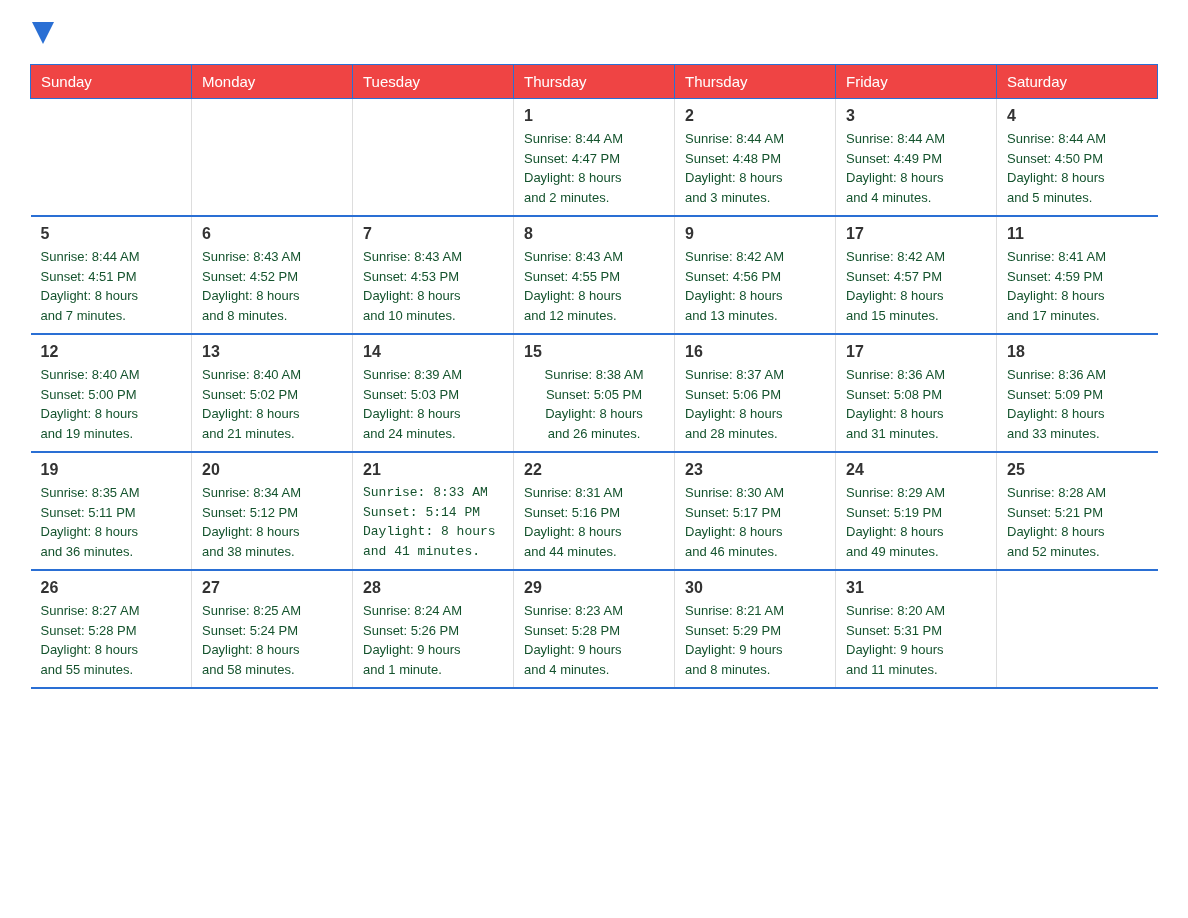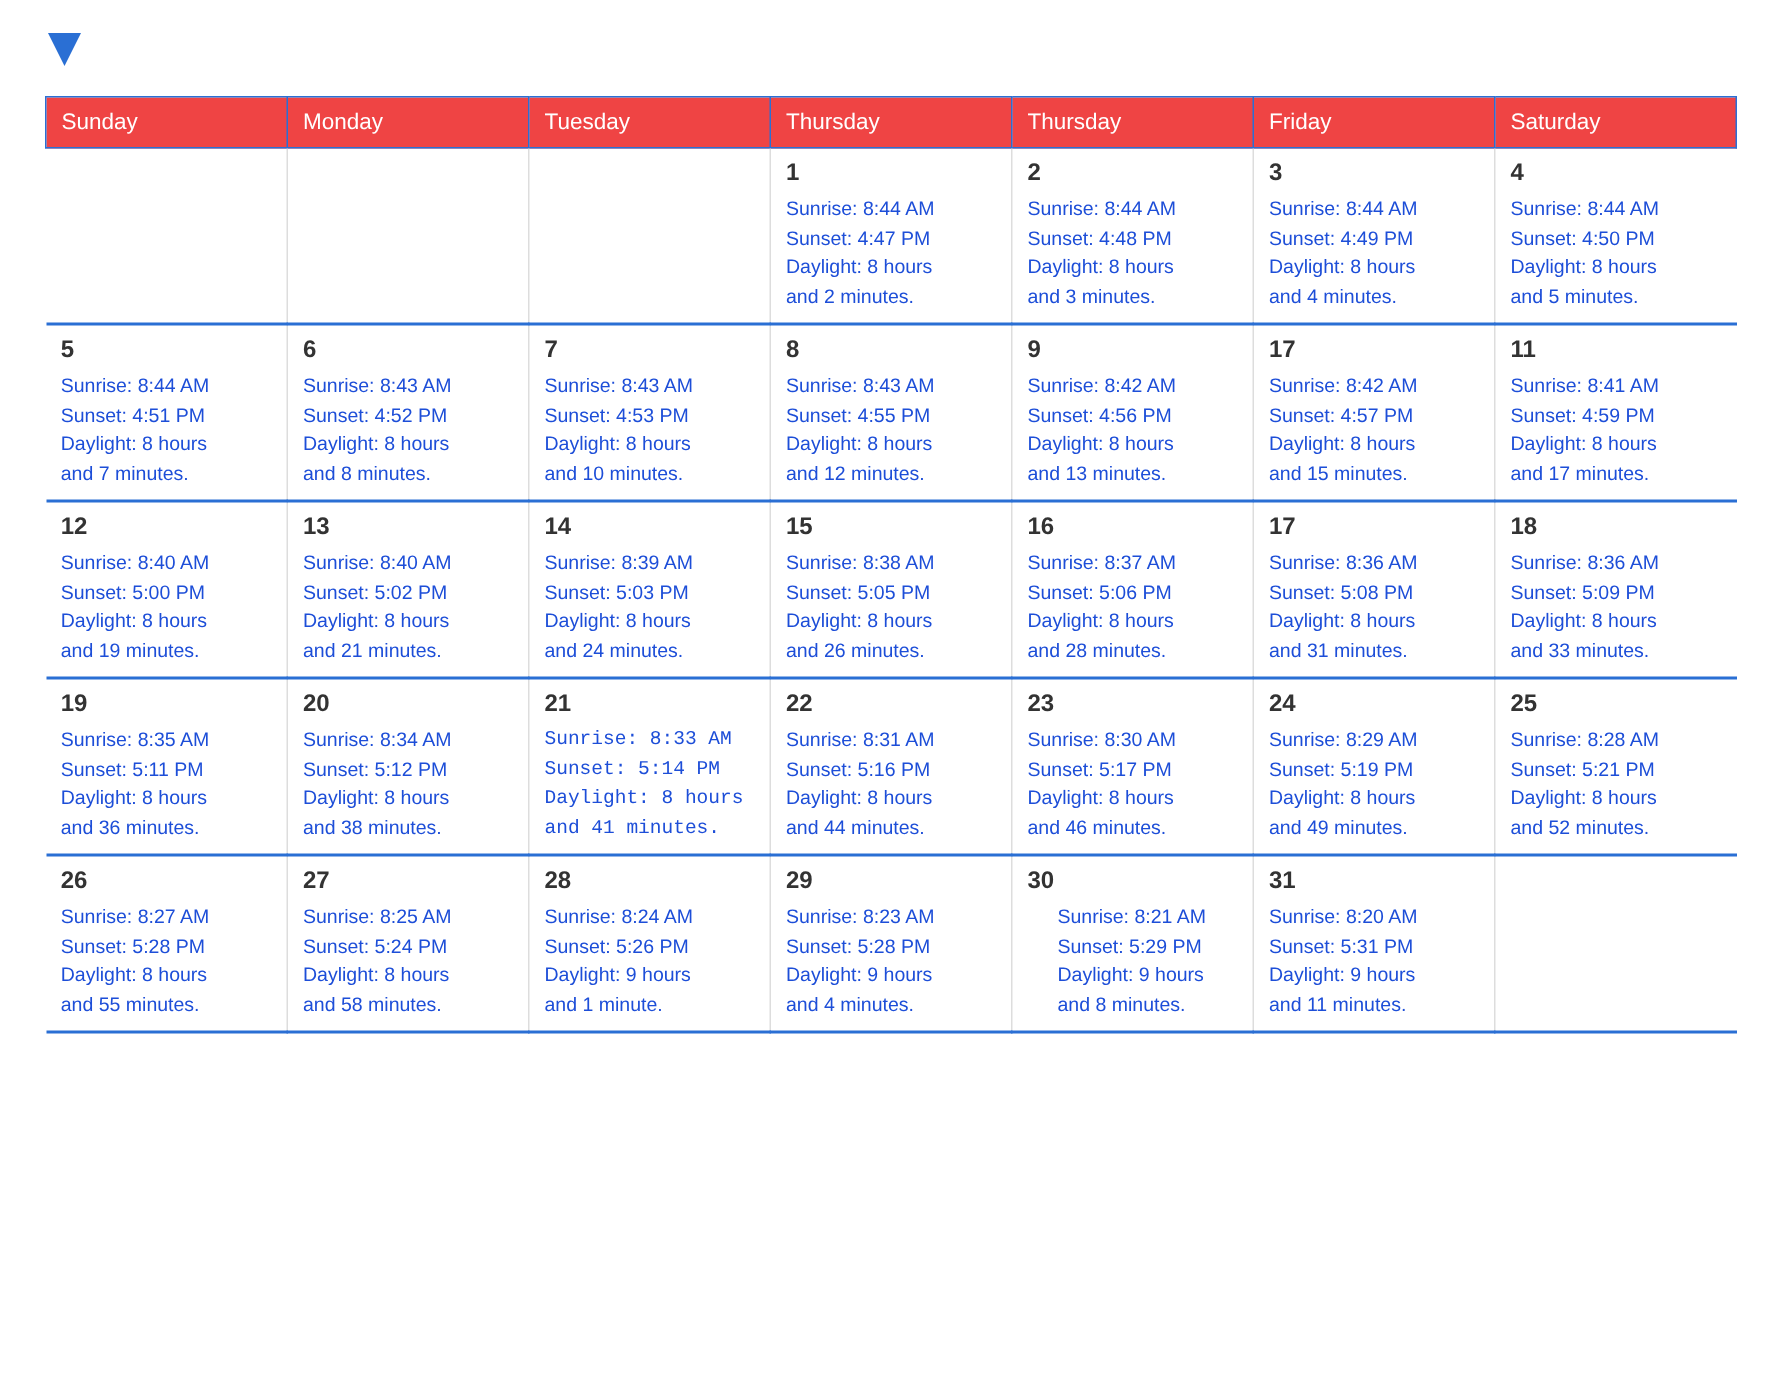--- a/index.html
+++ b/index.html
@@ -83,21 +83,21 @@
     }
     .day-num {
       font-size: 16px;
       font-weight: bold;
       color: #333;
       display: block;
       margin-bottom: 4px;
     }
     .day-info {
       font-size: 13px;
-      color: #1d4ed8;
+      color: #14532d;
       line-height: 1.5;
     }
   </style>
 </head>
 <body>
 
 <div class="header">
   <div class="logo-wrapper">
     <div class="logo-line1">
       <span class="logo-text-general"></span>
@@ -229,21 +229,21 @@
         </td>
         <td>
           <span class="day-num">14</span>
           <div class="day-info" style="white-space: pre-line;">Sunrise: 8:39 AM
 Sunset: 5:03 PM
 Daylight: 8 hours
 and 24 minutes.</div>
         </td>
         <td>
           <span class="day-num">15</span>
-          <div class="day-info" style="white-space: pre-line;">Sunrise: 8:38 AM
+          <div class="day-info" style="white-space: pre-line; text-align: center;">Sunrise: 8:38 AM
 Sunset: 5:05 PM
 Daylight: 8 hours
 and 26 minutes.</div>
         </td>
         <td>
           <span class="day-num">16</span>
           <div class="day-info" style="white-space: pre-line;">Sunrise: 8:37 AM
 Sunset: 5:06 PM
 Daylight: 8 hours
 and 28 minutes.</div>
@@ -338,21 +338,21 @@
         </td>
         <td>
           <span class="day-num">29</span>
           <div class="day-info" style="white-space: pre-line;">Sunrise: 8:23 AM
 Sunset: 5:28 PM
 Daylight: 9 hours
 and 4 minutes.</div>
         </td>
         <td>
           <span class="day-num">30</span>
-          <div class="day-info" style="white-space: pre-line; margin-left: 20px;">Sunrise: 8:21 AM
+          <div class="day-info" style="white-space: pre-line;">Sunrise: 8:21 AM
 Sunset: 5:29 PM
 Daylight: 9 hours
 and 8 minutes.</div>
         </td>
         <td>
           <span class="day-num">31</span>
           <div class="day-info" style="white-space: pre-line;">Sunrise: 8:20 AM
 Sunset: 5:31 PM
 Daylight: 9 hours
 and 11 minutes.</div>

